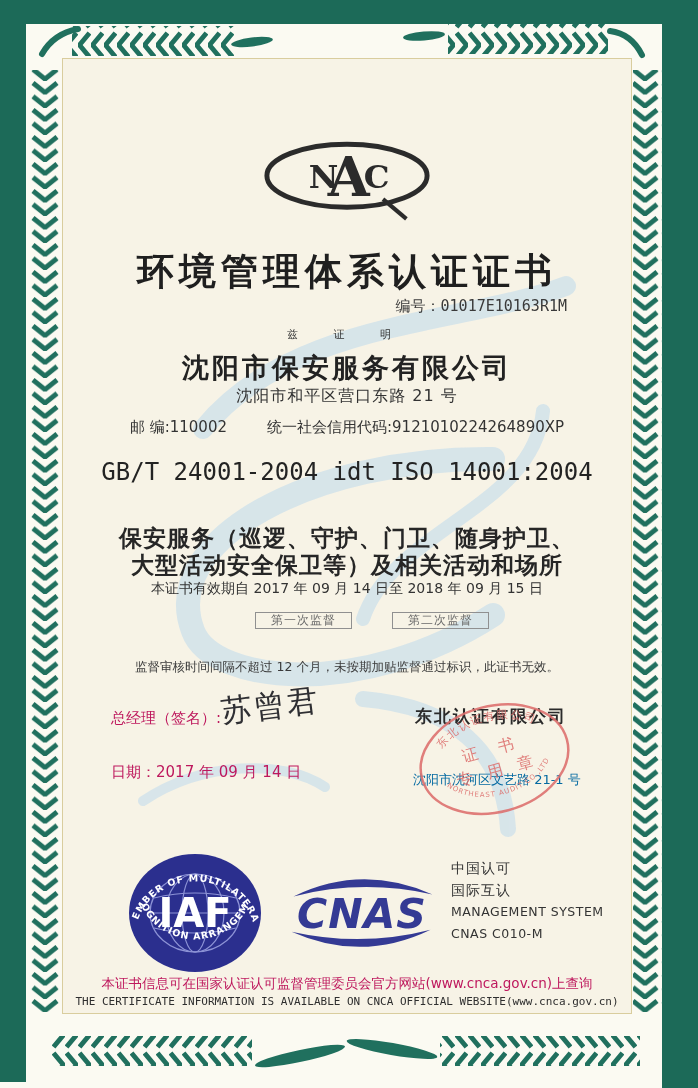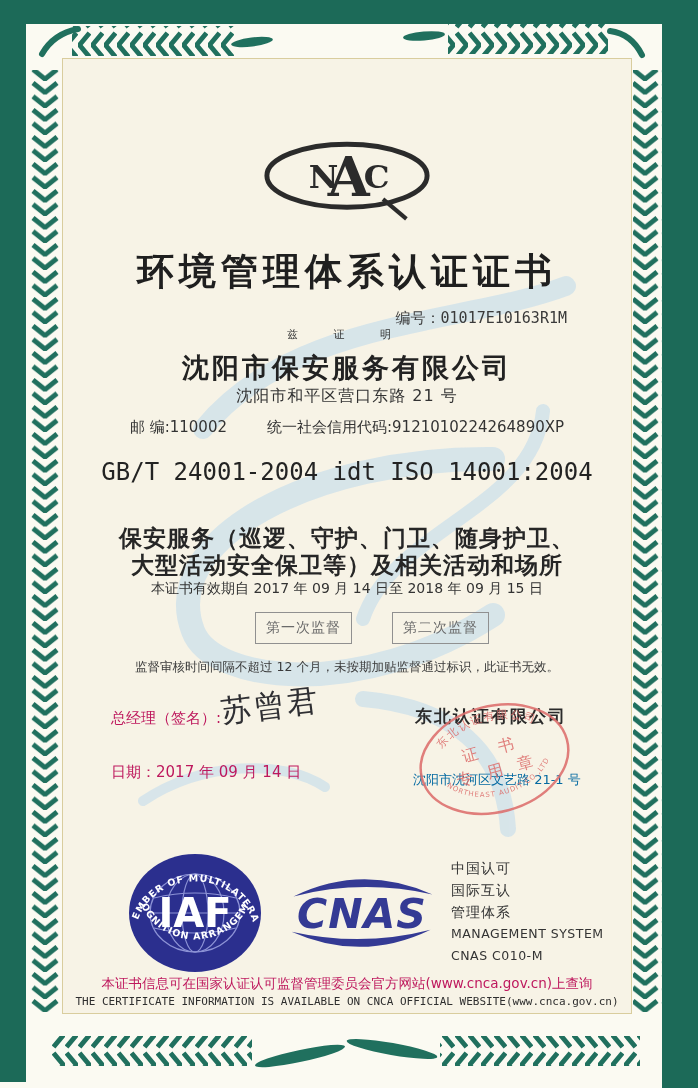--- a/index.html
+++ b/index.html
@@ -24,22 +24,22 @@
   .company { font-size:27px; font-weight:600; letter-spacing:3px; color:#222; }
   .addr { font-size:16px; letter-spacing:1px; color:#333; }
   .postal-row span { font-size:15px; color:#333; }
   .postal-gap { display:inline-block; width:40px; }
   .conform { font-size:16px; letter-spacing:2px; color:#333; }
   .standard { font-size:24px; color:#232323; letter-spacing:0px; }
   .scope-intro { font-size:15px; letter-spacing:2px; color:#333; }
   .scope { font-size:23px; font-weight:600; color:#262626; letter-spacing:1px; }
   .validity { font-size:14px; color:#333; }
   .boxes-row { display:flex; justify-content:center; gap:40px; padding-left:50px; }
-  .sup-box { width:97px; height:32px; border:1.5px solid #909090; display:flex;
-             align-items:center; justify-content:center; font-size:14px; color:#6a6a6a; letter-spacing:1px; }
+  .sup-box { width:97px; height:17px; border:1.5px solid #909090; display:flex;
+             align-items:center; justify-content:center; font-size:12px; color:#6a6a6a; letter-spacing:1px; }
   .sup-note { font-size:12.5px; color:#3a3a3a; }
   .label-text { font-size:15px; color:#be185d; }
   .signature { font-family:cursive; font-size:31px; color:#2f2f33; transform:rotate(-7deg);
                display:inline-block; letter-spacing:2px; }
   .issuer { font-size:17px; font-weight:600; letter-spacing:2px; color:#2a2a2a; }
   .issuer-addr { font-size:13px; color:#0369a1; }
   .seal-wrap { transform:rotate(-15deg); opacity:0.88; z-index:4; }
   .acc-lines { font-size:14px; line-height:22px; color:#333; letter-spacing:1px; }
   .acc-lines .latin { font-size:12.5px; letter-spacing:0.5px; }
   .footer-cn { font-size:13.5px; color:#be185d; }
@@ -99,21 +99,21 @@
       <svg width="216" height="108" viewBox="0 0 240 110">
         <ellipse cx="120" cy="58" rx="89" ry="35" fill="none" stroke="#2b2b2b" stroke-width="5.5"></ellipse>
         <text x="94" y="72" font-family="DejaVu Serif, serif" font-size="36" font-weight="bold" fill="#2b2b2b" text-anchor="middle">N</text>
         <text x="122" y="80" font-family="DejaVu Serif, serif" font-size="60" font-weight="bold" fill="#2b2b2b" text-anchor="middle">A</text>
         <text x="153" y="72" font-family="DejaVu Serif, serif" font-size="36" font-weight="bold" fill="#2b2b2b" text-anchor="middle">C</text>
         <line x1="160" y1="84" x2="186" y2="106" stroke="#2b2b2b" stroke-width="4.5"></line>
       </svg>
     </div>
 
     <div class="row cert-title" style="top:188px;">环境管理体系认证证书</div>
-    <div class="row cert-number" style="top:238px;margin-top:12px;">
+    <div class="row cert-number" style="top:238px;">
       <span>编号：</span><span class="mono">01017E10163R1M</span>
     </div>
 
     <div class="row attest" style="top:268px;">兹 证 明</div>
     <div class="row company" style="top:291px;">沈阳市保安服务有限公司</div>
     <div class="row addr" style="top:327px;">沈阳市和平区营口东路 21 号</div>
     <div class="row postal-row" style="top:358px;">
       <span>邮 编:110002</span><span class="postal-gap"></span><span>统一社会信用代码:9121010224264890XP</span>
     </div>
 
@@ -185,21 +185,20 @@
       <svg width="158" height="94" viewBox="0 0 160 96">
         <path d="M 10 30 Q 80 -4 152 28 Q 80 12 10 30 Z" fill="#343a94"></path>
         <path d="M 150 64 Q 80 98 8 66 Q 80 82 150 64 Z" fill="#343a94"></path>
         <text x="80" y="62" font-size="42" font-weight="bold" font-style="italic" fill="#343a94" text-anchor="middle" letter-spacing="1">CNAS</text>
       </svg>
     </div>
 
     <div class="abs acc-lines" style="left:388px; top:798px;">
       <div>中国认可</div>
       <div>国际互认</div>
-      <div>管理体系</div>
       <div class="latin">MANAGEMENT SYSTEM</div>
       <div class="latin">CNAS C010-M</div>
     </div>
 
     <div class="row footer-cn" style="top:916px;">本证书信息可在国家认证认可监督管理委员会官方网站(www.cnca.gov.cn)上查询</div>
     <div class="row footer-en mono" style="top:936px;">THE CERTIFICATE INFORMATION IS AVAILABLE ON CNCA OFFICIAL WEBSITE(www.cnca.gov.cn)</div>
 
   </div>
 </div>
 

